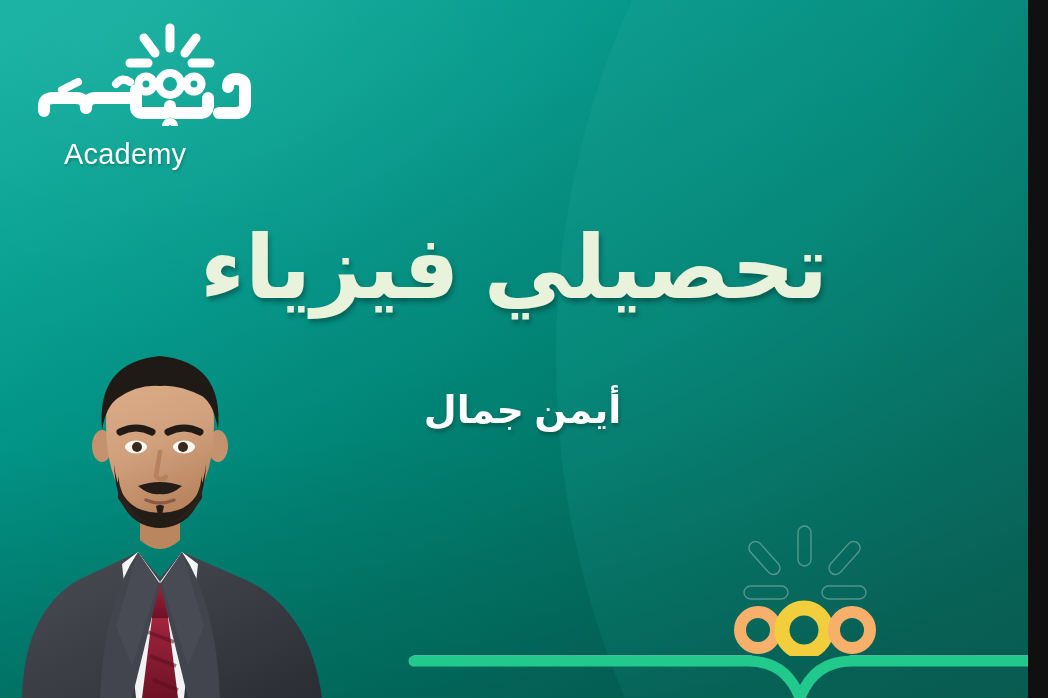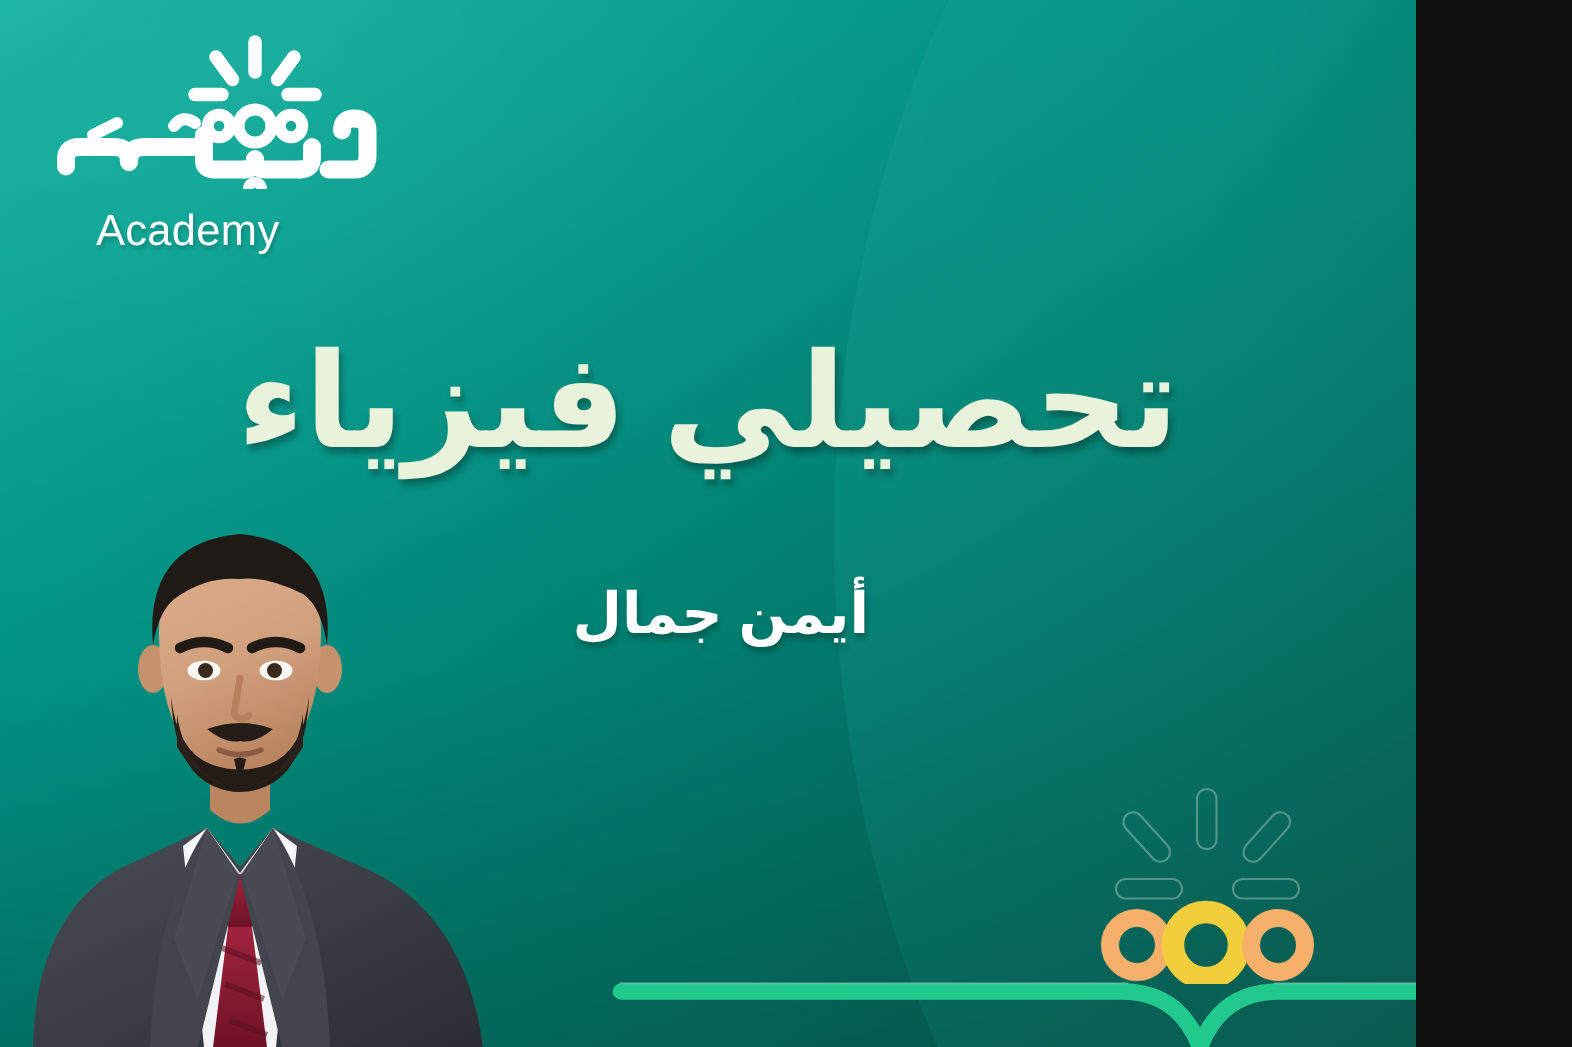--- a/index.html
+++ b/index.html
@@ -8,21 +8,21 @@
     padding: 0;
     background: #101010;
   }
   body {
     font-family: "Liberation Sans", "DejaVu Sans", sans-serif;
   }
 
   
   #slide {
     position: relative;
-    width: 944px;
+    width: 1028px;
     height: 698px;
     overflow: hidden;
     background: #0a7f73;
   }
 
   
   .bg-base {
     position: absolute;
     inset: 0;
     background: linear-gradient(147deg,

